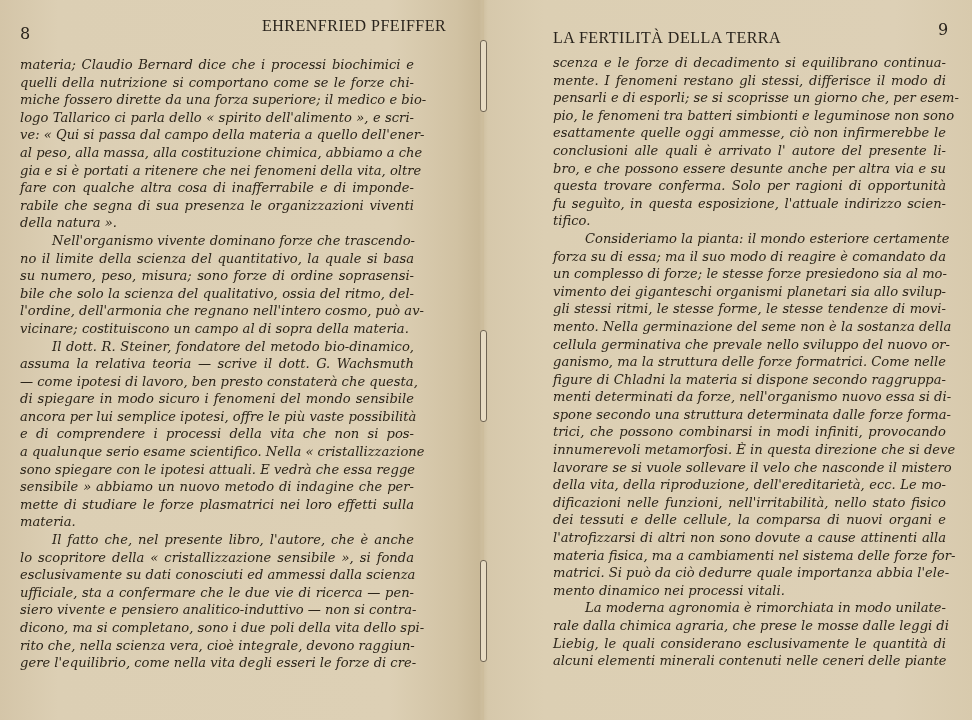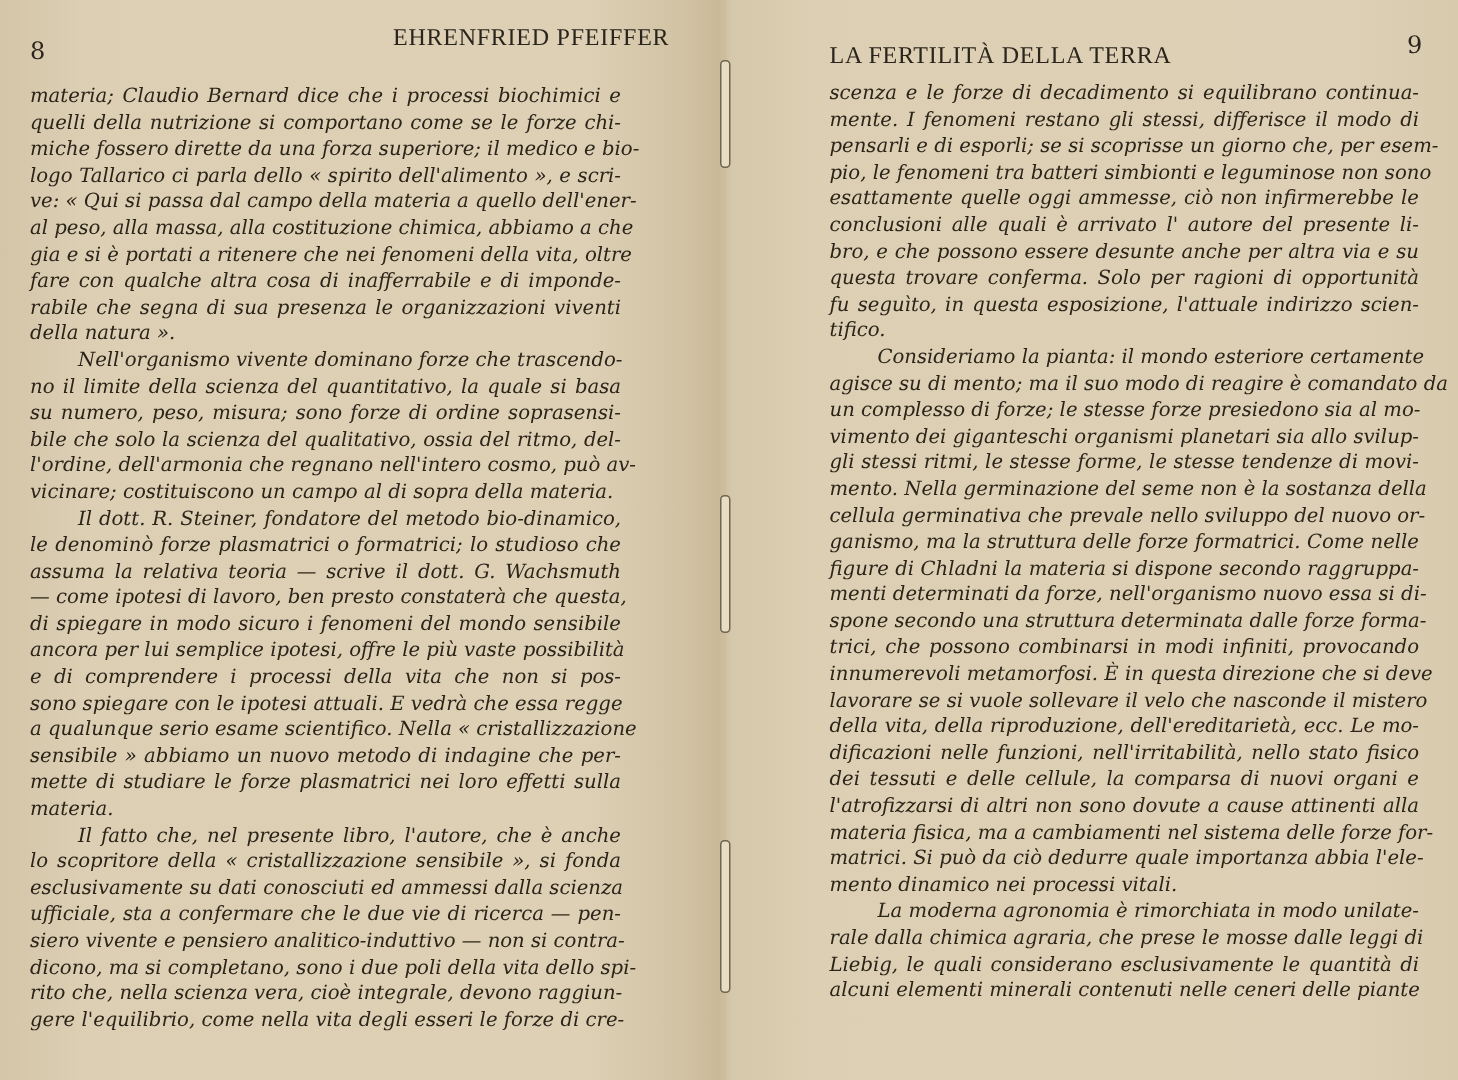--- a/index.html
+++ b/index.html
@@ -47,28 +47,27 @@
         <span class="line">fare con qualche altra cosa di inafferrabile e di imponde-</span>
         <span class="line">rabile che segna di sua presenza le organizzazioni viventi</span>
         <span class="line last">della natura ».</span>
         <span class="line indent">Nell'organismo vivente dominano forze che trascendo-</span>
         <span class="line">no il limite della scienza del quantitativo, la quale si basa</span>
         <span class="line">su numero, peso, misura; sono forze di ordine soprasensi-</span>
         <span class="line">bile che solo la scienza del qualitativo, ossia del ritmo, del-</span>
         <span class="line">l'ordine, dell'armonia che regnano nell'intero cosmo, può av-</span>
         <span class="line last">vicinare; costituiscono un campo al di sopra della materia.</span>
         <span class="line indent">Il dott. R. Steiner, fondatore del metodo bio-dinamico,</span>
-        <span class="line">le denominò forze plasmatrici o formatrici; lo studioso che</span>
         <span class="line">assuma la relativa teoria — scrive il dott. G. Wachsmuth</span>
         <span class="line">— come ipotesi di lavoro, ben presto constaterà che questa,</span>
         <span class="line">di spiegare in modo sicuro i fenomeni del mondo sensibile</span>
         <span class="line">ancora per lui semplice ipotesi, offre le più vaste possibilità</span>
         <span class="line">e di comprendere i processi della vita che non si pos-</span>
+        <span class="line">a qualunque serio esame scientifico. Nella « cristallizzazione</span>
         <span class="line">sono spiegare con le ipotesi attuali. E vedrà che essa regge</span>
-        <span class="line">a qualunque serio esame scientifico. Nella « cristallizzazione</span>
         <span class="line">sensibile » abbiamo un nuovo metodo di indagine che per-</span>
         <span class="line">mette di studiare le forze plasmatrici nei loro effetti sulla</span>
         <span class="line last">materia.</span>
         <span class="line indent">Il fatto che, nel presente libro, l'autore, che è anche</span>
         <span class="line">lo scopritore della « cristallizzazione sensibile », si fonda</span>
         <span class="line">esclusivamente su dati conosciuti ed ammessi dalla scienza</span>
         <span class="line">ufficiale, sta a confermare che le due vie di ricerca — pen-</span>
         <span class="line">siero vivente e pensiero analitico-induttivo — non si contra-</span>
         <span class="line">dicono, ma si completano, sono i due poli della vita dello spi-</span>
         <span class="line">rito che, nella scienza vera, cioè integrale, devono raggiun-</span>
@@ -84,21 +83,21 @@
         <span class="line">mente. I fenomeni restano gli stessi, differisce il modo di</span>
         <span class="line">pensarli e di esporli; se si scoprisse un giorno che, per esem-</span>
         <span class="line">pio, le fenomeni tra batteri simbionti e leguminose non sono</span>
         <span class="line">esattamente quelle oggi ammesse, ciò non infirmerebbe le</span>
         <span class="line">conclusioni alle quali è arrivato l' autore del presente li-</span>
         <span class="line">bro, e che possono essere desunte anche per altra via e su</span>
         <span class="line">questa trovare conferma. Solo per ragioni di opportunità</span>
         <span class="line">fu seguìto, in questa esposizione, l'attuale indirizzo scien-</span>
         <span class="line last">tifico.</span>
         <span class="line indent">Consideriamo la pianta: il mondo esteriore certamente</span>
-        <span class="line">agisce su di mento; ma il suo modo di reagire è comandato da</span>
+        <span class="line">forza su di essa; ma il suo modo di reagire è comandato da</span>
         <span class="line">un complesso di forze; le stesse forze presiedono sia al mo-</span>
         <span class="line">vimento dei giganteschi organismi planetari sia allo svilup-</span>
         <span class="line">gli stessi ritmi, le stesse forme, le stesse tendenze di movi-</span>
         <span class="line">mento. Nella germinazione del seme non è la sostanza della</span>
         <span class="line">cellula germinativa che prevale nello sviluppo del nuovo or-</span>
         <span class="line">ganismo, ma la struttura delle forze formatrici. Come nelle</span>
         <span class="line">figure di Chladni la materia si dispone secondo raggruppa-</span>
         <span class="line">menti determinati da forze, nell'organismo nuovo essa si di-</span>
         <span class="line">spone secondo una struttura determinata dalle forze forma-</span>
         <span class="line">trici, che possono combinarsi in modi infiniti, provocando</span>

